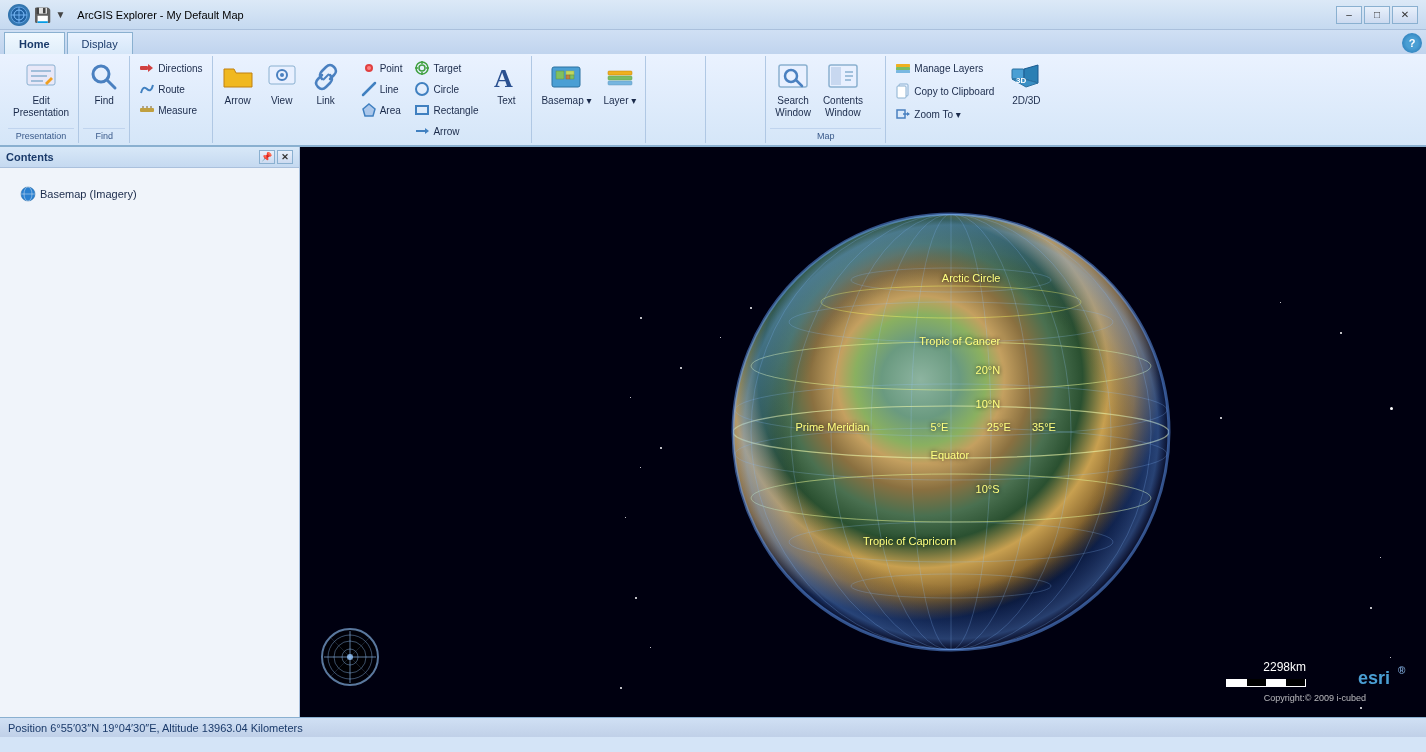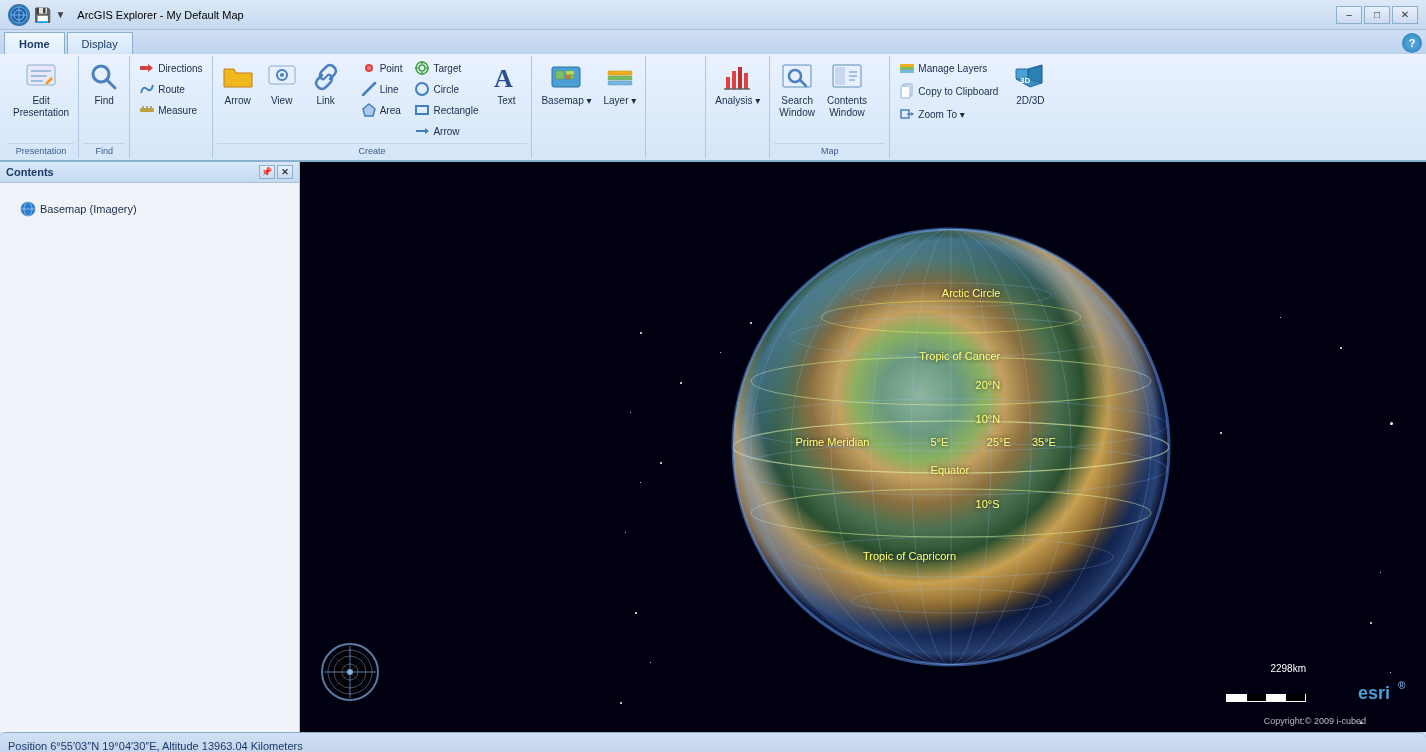--- a/index.html
+++ b/index.html
@@ -263,50 +263,49 @@
     }
     #scale-line {
       width: 80px;
       height: 8px;
       border: 1px solid white;
       border-top: none;
       display: flex;
     }
     .scale-seg-white { flex: 1; background: white; }
     .scale-seg-black { flex: 1; background: black; }
-    #scale-text { color: white; font-size: 10px; margin-bottom: 20px; }
+    #scale-text { color: white; font-size: 12px; margin-bottom: 5px; }
 
     
     #esri-logo {
       position: absolute;
       bottom: 20px;
       right: 10px;
       color: #4a9fd4;
       font-size: 18px;
       font-weight: bold;
       font-family: Arial, sans-serif;
     }
 
     
     #statusbar {
-      height: 27px;
+      height: 20px;
       background: linear-gradient(180deg, #d0e0f4 0%, #c0d0e8 100%);
       border-top: 1px solid #8ab0d0;
       display: flex;
       align-items: center;
       padding: 0 8px;
       font-size: 11px;
       color: #1a3a6a;
-      border-radius: 6px;
     }
 
     
     #copyright {
       position: absolute;
-      bottom: 6px;
+      bottom: 14px;
       right: 60px;
       color: rgba(255,255,255,0.7);
       font-size: 9px;
     }
   </style>
 </head>
 <body>
 
 <div id="titlebar">
   <div id="titlebar-left">
@@ -511,21 +510,20 @@
 
         <div class="ribbon-btn" style="min-width:40px;">
           <div class="ribbon-btn-icon">
             <svg width="32" height="32" viewBox="0 0 32 32">
               <text x="4" y="26" font-size="26" font-weight="bold" font-family="serif" fill="#2a5090">A</text>
             </svg>
           </div>
           <div class="ribbon-btn-label">Text</div>
         </div>
       </div>
-      <div class="ribbon-group-label">Create</div>
     </div>
 
     <div class="ribbon-group" style="min-width:90px;">
       <div class="ribbon-items">
         <div class="ribbon-btn">
           <div class="ribbon-btn-icon">
             <svg width="32" height="32" viewBox="0 0 32 32">
               <rect x="2" y="6" width="28" height="20" rx="2" fill="#4a9fd4" stroke="#2a70a0" stroke-width="1"></rect>
               <rect x="6" y="10" width="8" height="8" fill="#80c060" stroke="#609040" stroke-width="0.5"></rect>
               <rect x="16" y="10" width="8" height="4" fill="#c0d860" stroke="#a0b040" stroke-width="0.5"></rect>
@@ -547,34 +545,20 @@
         </div>
       </div>
       <div class="ribbon-group-label" style="border-top:none;"></div>
     </div>
 
     <div class="ribbon-group" style="min-width:60px;">
       <div class="ribbon-group-label" style="border-top:none;"></div>
     </div>
 
     <div class="ribbon-group" style="min-width:60px;">
-      <div class="ribbon-items">
-        <div class="ribbon-btn">
-          <div class="ribbon-btn-icon">
-            <svg width="32" height="32" viewBox="0 0 32 32">
-              <rect x="4" y="16" width="4" height="12" fill="#e04040"></rect>
-              <rect x="10" y="10" width="4" height="18" fill="#e04040"></rect>
-              <rect x="16" y="6" width="4" height="22" fill="#c03030"></rect>
-              <rect x="22" y="12" width="4" height="16" fill="#e04040"></rect>
-              <line x1="2" y1="28" x2="28" y2="28" stroke="#606060" stroke-width="1.5"></line>
-            </svg>
-          </div>
-          <div class="ribbon-btn-label">Analysis ▾</div>
-        </div>
-      </div>
       <div class="ribbon-group-label" style="border-top:none;"></div>
     </div>
 
     <div class="ribbon-group" style="min-width:120px;">
       <div class="ribbon-items">
         <div class="ribbon-btn">
           <div class="ribbon-btn-icon">
             <svg width="32" height="32" viewBox="0 0 32 32">
               <rect x="2" y="4" width="28" height="22" rx="2" fill="#e8f0ff" stroke="#8ab0d0" stroke-width="1.5"></rect>
               <circle cx="14" cy="15" r="6" fill="none" stroke="#4a80c0" stroke-width="2.5"></circle>

